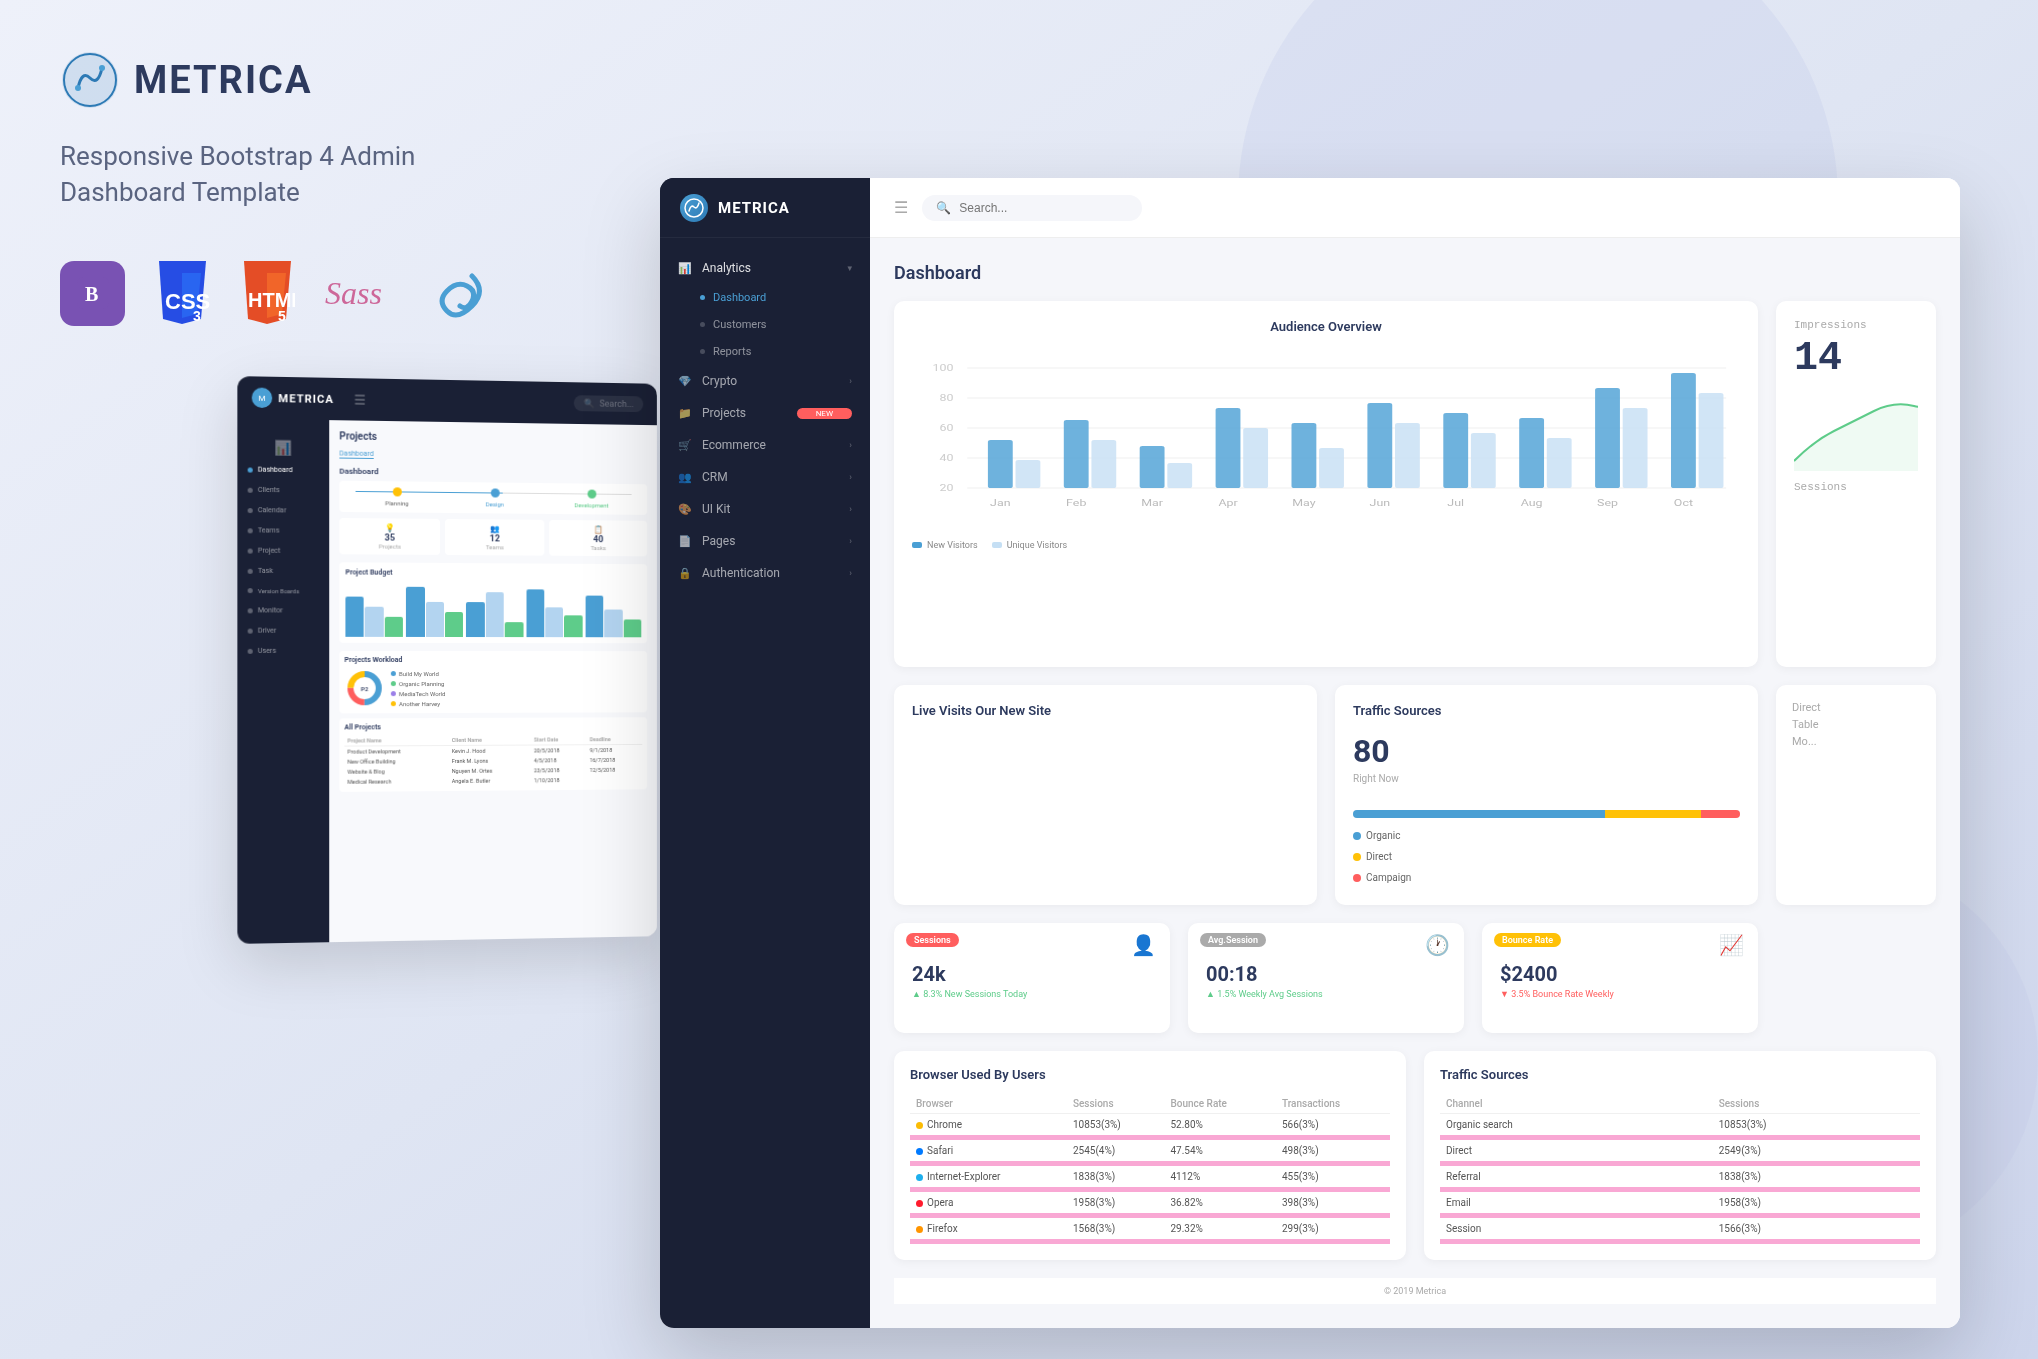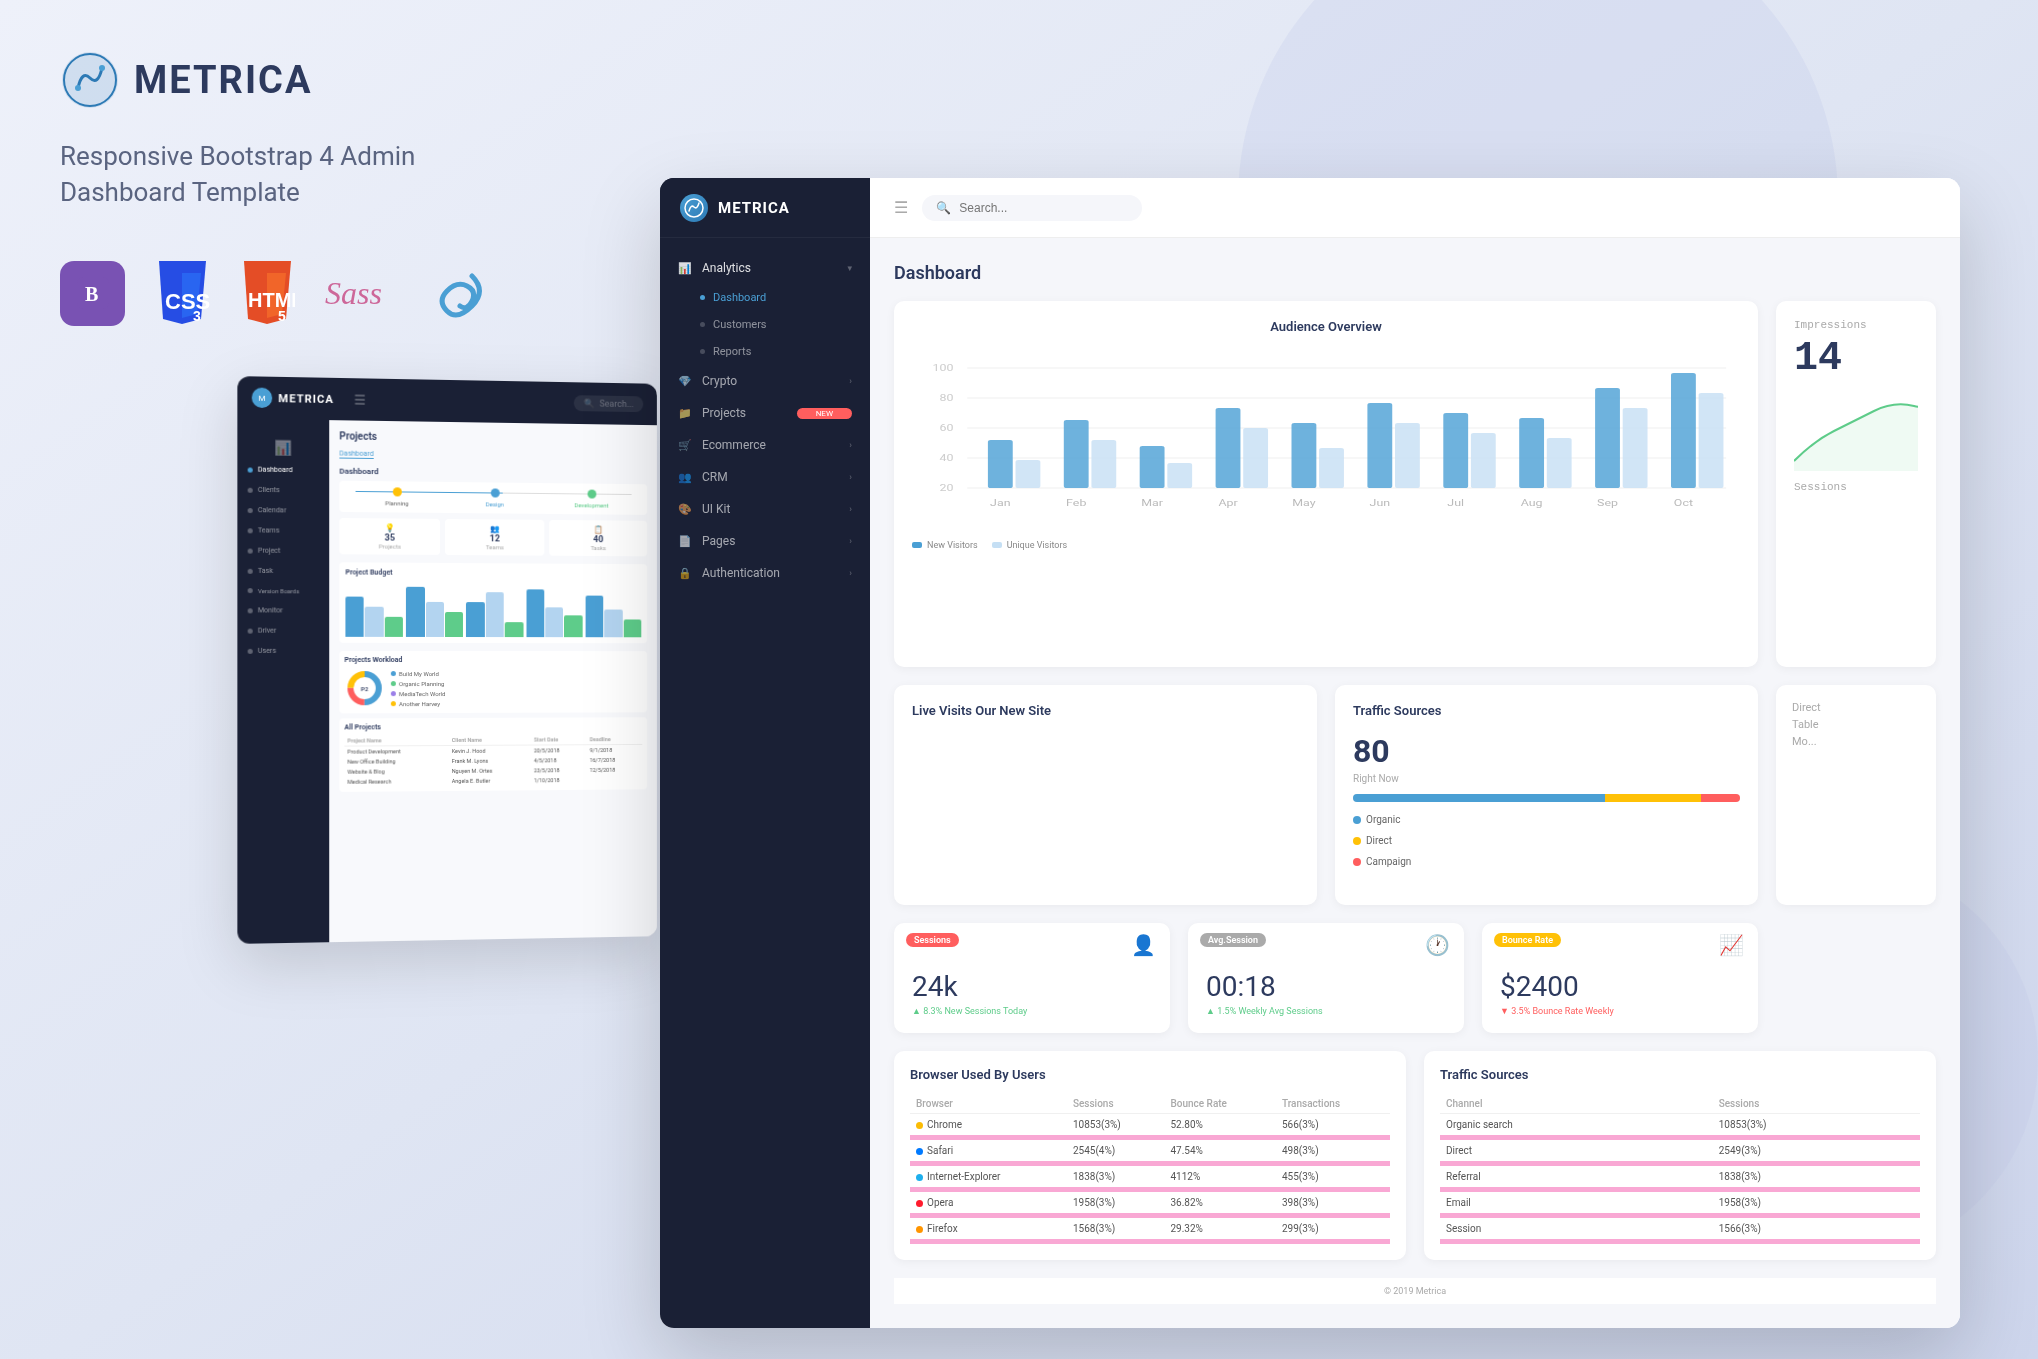--- a/index.html
+++ b/index.html
@@ -420,21 +420,21 @@
     }
     .legend-dot-lg {
       width: 8px; height: 8px; border-radius: 50%;
     }
 
     
     .traffic-value {
       font-size: 32px; font-weight: 700; color: #2d3a5e; margin: 5px 0 3px;
     }
     .traffic-sublabel {
-      font-size: 10px; color: #aaa; margin-bottom: 10px;
+      font-size: 10px; color: #aaa; margin-bottom: 26px;
     }
     .traffic-bar-wrap {
       height: 8px;
       border-radius: 4px;
       background: #eee;
       overflow: hidden;
       display: flex;
       margin-bottom: 12px;
     }
     .traffic-bar-seg {
@@ -467,22 +467,22 @@
     }
     .badge-session { background: #ff5e5e; }
     .badge-avg { background: #aaa; }
     .badge-bounce { background: #ffc107; }
     .stat-icon {
       position: absolute;
       top: 10px; right: 14px;
       font-size: 20px; color: #ddd;
     }
     .stat-main-value {
-      font-size: 28px; font-weight: 400; color: #2d3a5e;
-      margin-top: 32px;
+      font-size: 20px; font-weight: 700; color: #2d3a5e;
+      margin-top: 24px;
     }
     .stat-sub {
       font-size: 9px; color: #aaa; margin-top: 3px;
     }
     .stat-up { color: #5ecc8a; }
     .stat-down { color: #ff5e5e; }
 
     
     .bottom-tables {
       display: flex;

